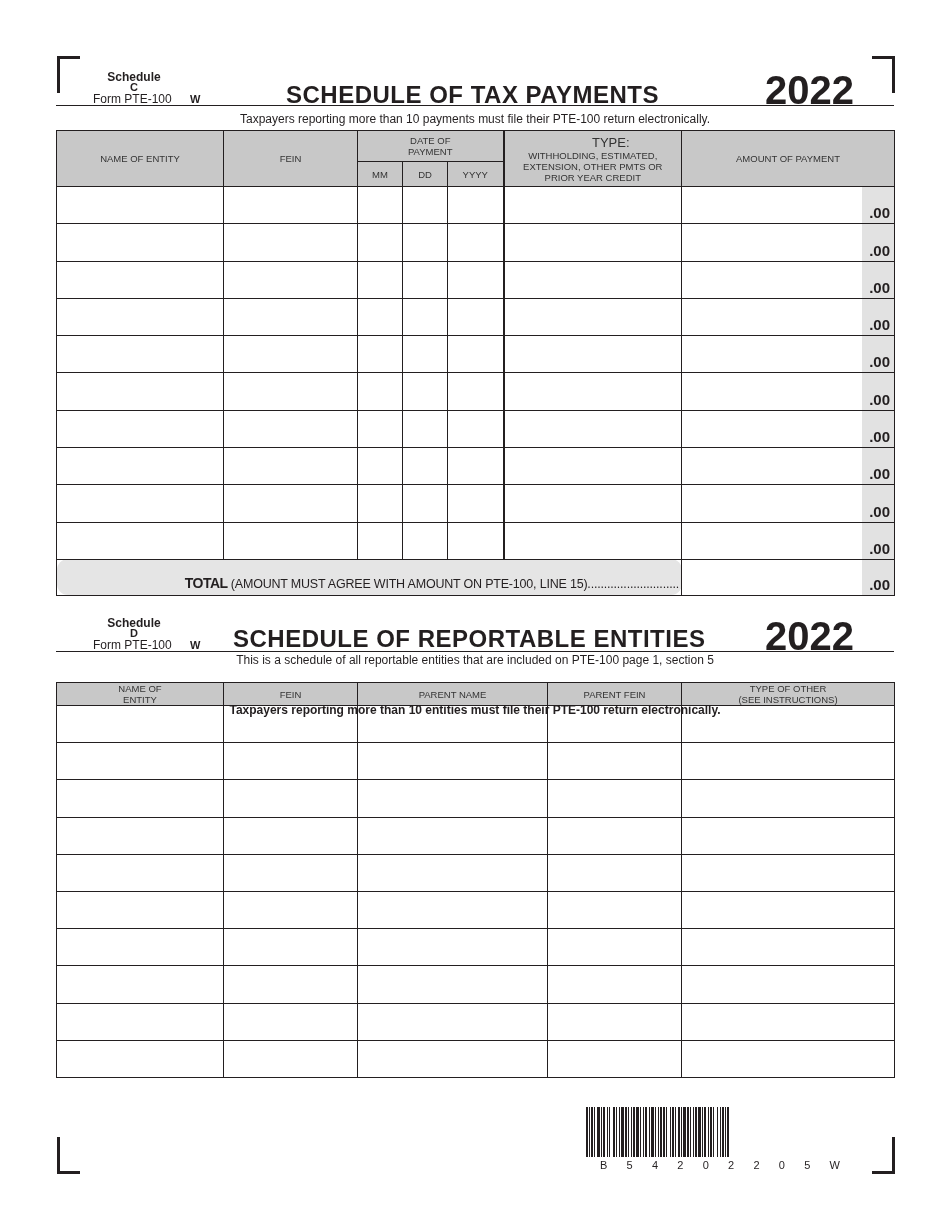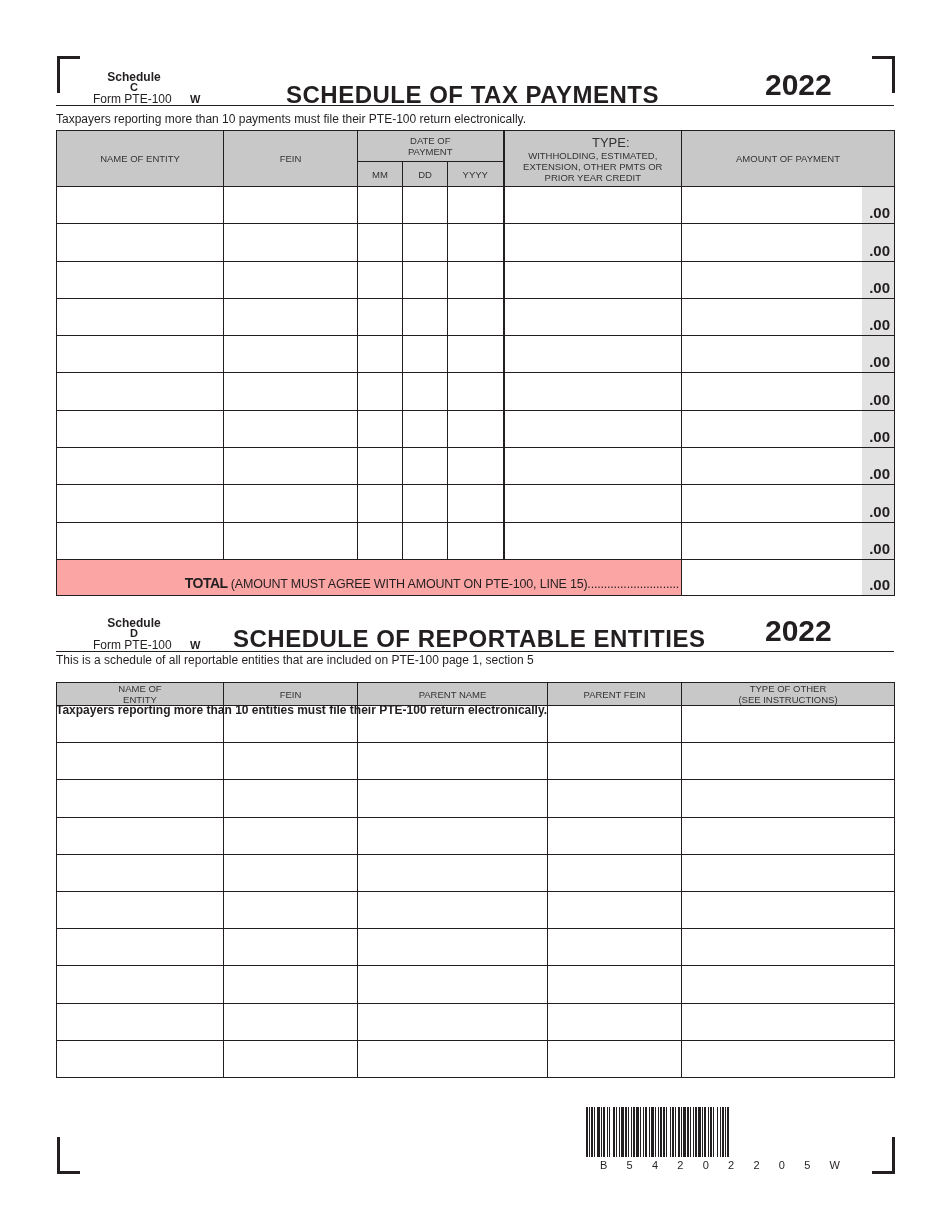--- a/index.html
+++ b/index.html
@@ -8,34 +8,34 @@
   .c-tl { left:57px; top:56px; border-width:3px 0 0 3px; }
   .c-tr { left:872px; top:56px; border-width:3px 3px 0 0; }
   .c-bl { left:57px; top:1137px; border-width:0 0 3px 3px; }
   .c-br { left:872px; top:1137px; border-width:0 3px 3px 0; }
 
   .sched-label { position:absolute; font-size:12px; font-weight:bold; text-align:center; width:60px; }
   .sched-letter { position:absolute; font-size:11px; font-weight:bold; text-align:center; width:60px; }
   .form-label { position:absolute; font-size:12px; }
   .w-mark { position:absolute; font-size:11px; font-weight:bold; }
   .big-title { position:absolute; font-size:24px; font-weight:bold; letter-spacing:0.5px; white-space:nowrap; }
-  .year { position:absolute; font-size:30px; font-weight:900; letter-spacing:0px; }
+  .year { position:absolute; font-size:40px; font-weight:900; letter-spacing:0px; }
   .rule { position:absolute; height:0; border-top:1.5px solid #231f20; }
-  .note { position:absolute; font-size:12px; text-align:left; white-space:nowrap; }
+  .note { position:absolute; font-size:12px; text-align:center; white-space:nowrap; }
 
   table.grid { position:absolute; border-collapse:collapse; table-layout:fixed; }
   table.grid td, table.grid th { border:1.5px solid #231f20; padding:0; }
   table.grid th { background:#c8c8c8; font-weight:normal; color:#333; text-align:center; vertical-align:middle; font-size:9.5px; line-height:11px; }
   .hdr-big { font-size:13px; line-height:15px;padding-left:36px; }
   .thick-l { border-left:2.5px solid #231f20 !important; }
   .thick-r { border-right:2.5px solid #231f20 !important; }
   .amt-cell { position:relative;text-align:right; }
   .amt-shade { position:absolute; right:0; top:0; bottom:0; width:32px; background:#e2e2e2; }
   .amt-text { position:absolute; right:4px; bottom:2px; font-size:15px; font-weight:bold; color:#231f20; }
-  .total-label { background:#fca5a5; text-align:right; padding-right:2px !important; vertical-align:bottom; font-size:12.5px; white-space:nowrap; overflow:hidden; }
+  .total-label { background:#e5e5e5; text-align:right; padding-right:2px !important; vertical-align:bottom; font-size:12.5px; white-space:nowrap; overflow:hidden;border-radius:11px; }
   .total-label b { font-family:"Liberation Sans", sans-serif; font-weight:900; font-size:14px; letter-spacing:-0.5px; }
   .total-label span.txt { letter-spacing:-0.2px; }
   .total-inner { display:inline-block; padding-bottom:4px; }
 
   .barcode { position:absolute; left:586px; top:1107px; width:267px; height:50px; display:flex; align-items:stretch; }
   .barcode span { display:block; height:100%; }
   .barcode-text { position:absolute; left:600px; top:1159px; width:240px; font-size:11px; display:flex; justify-content:space-between; color:#231f20; }
 </style>
 </head>
 <body>

